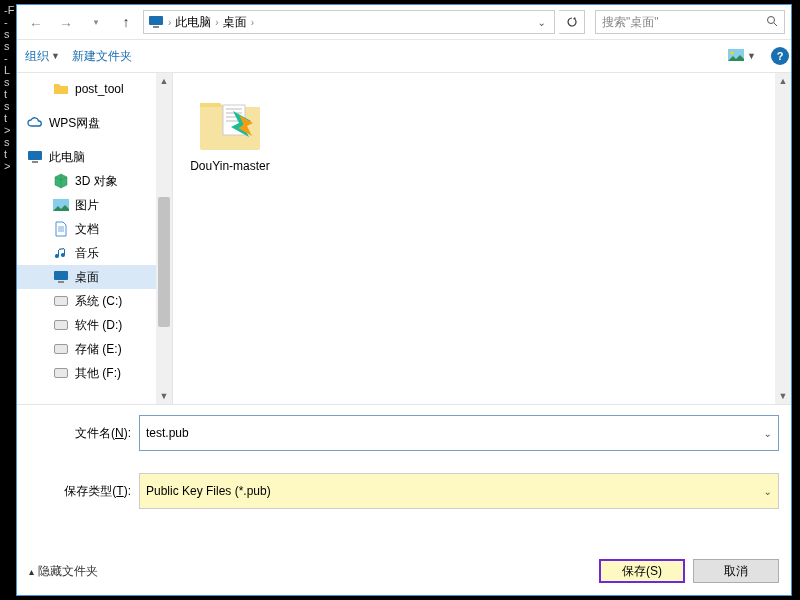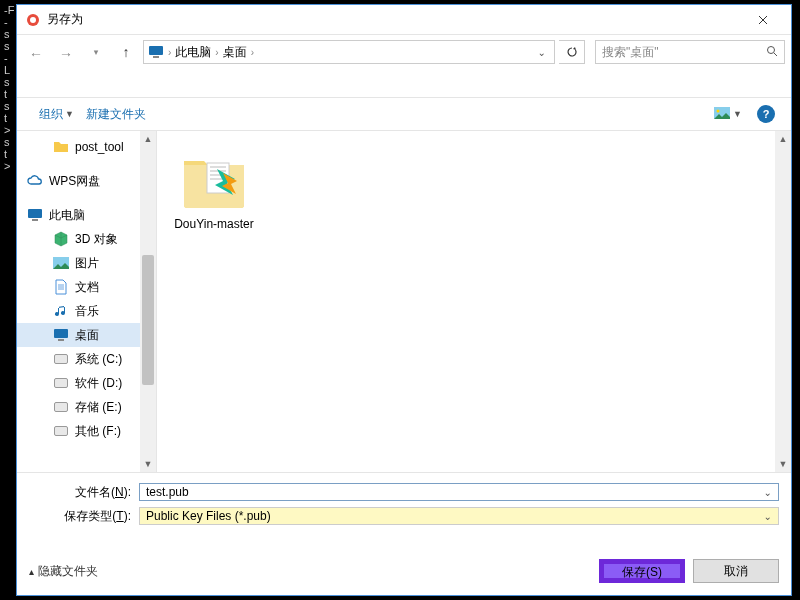--- a/index.html
+++ b/index.html
@@ -29,88 +29,74 @@
   }
   .addr .pcicon { width:16px;height:16px; }
   .addr .sep { color:#888; font-size:10px; }
   .addr .drop { margin-left:auto; color:#555; font-size:10px; padding:0 4px; }
   .refresh { width:26px;height:24px; border:1px solid #ccc; border-left:none; display:flex;align-items:center;justify-content:center; font-size:12px; color:#333;}
   .search { width:190px; height:24px; border:1px solid #ccc; margin-left:6px; display:flex;align-items:center; padding:0 6px; font-size:12px; color:#888; }
   .search .sicon { margin-left:auto; color:#555; }
 
   .toolbar {
     height: 34px; border-top:1px solid #e5e5e5; border-bottom:1px solid #e5e5e5;
-    display:flex; align-items:center; padding: 0 16px; font-size:12px;margin-top:28px;
+    display:flex; align-items:center; padding: 0 2px; font-size:12px;
   }
   .toolbar .tbtn { color:#1a6fb0; padding:4px 6px; display:flex;align-items:center;gap:2px; }
   .toolbar .tbtn .arr { font-size:9px; color:#555; }
   .toolbar .spacer { flex:1; }
   .toolbar .viewbtn { display:flex;align-items:center;gap:3px; padding:2px 4px; border:1px solid transparent; }
   .toolbar .helpbtn { width:18px;height:18px;border-radius:50%;background:#1a6fb0;color:#fff;display:flex;align-items:center;justify-content:center;font-size:11px;margin-left:10px;font-weight:bold; }
 
   .body { flex:1; display:flex; min-height:0; }
-  .sidebar { width:140px; border-right:1px solid #e5e5e5; overflow-y:auto; position:relative; font-size:12px; padding-top:4px; }
+  .sidebar { width:156px; border-right:1px solid #e5e5e5; overflow-y:auto; position:relative; font-size:12px; padding-top:4px; }
   .sidebar .item { height:24px; display:flex; align-items:center; padding-left:10px; gap:6px; white-space:nowrap; }
   .sidebar .item.indent { padding-left:36px; }
   .sidebar .item.selected { background:#d9e8f7; }
   .sidebar .item .ic { width:16px; height:16px; flex-shrink:0; display:flex;align-items:center;justify-content:center; }
   .sidebar-scrollbar { position:absolute; right:0; top:0; bottom:0; width:16px; background:#f0f0f0; }
   .sidebar-thumb { position:absolute; left:2px; right:2px; top:124px; height:130px; background:#c2c2c2; border-radius:2px; }
   .sidebar-up,.sidebar-down { position:absolute; left:0;right:0;height:16px; display:flex;align-items:center;justify-content:center; color:#666; font-size:9px;}
   .sidebar-up{top:0;} .sidebar-down{bottom:0;}
 
   .content { flex:1; padding:12px; position:relative; }
   .folder-item { width:90px; text-align:center; font-size:12px; }
   .folder-icon-lg { width:70px; height:70px; margin:0 auto 4px; position:relative; }
   .content-sb { position:absolute; right:0; top:0; bottom:0; width:16px; background:#f0f0f0; }
   .content-sb .up,.content-sb .down{position:absolute;left:0;right:0;height:16px;display:flex;align-items:center;justify-content:center;color:#666;font-size:9px;}
   .content-sb .up{top:0;} .content-sb .down{bottom:0;}
 
   .bottom { border-top:1px solid #e5e5e5; padding:10px 12px; font-size:12px; }
-  .brow { display:flex; align-items:center; margin-bottom:6px; }
+  .brow { display:flex; align-items:center; margin-bottom:22px; }
   .brow .lbl { width:110px; text-align:right; padding-right:8px; }
   .brow .lbl u { text-decoration:underline; }
   .brow input, .brow .sel {
-    flex:1; height:18px; border:1px solid #7a9fc4; padding:0 6px; font-size:12px; background:#fff;
+    flex:1; height:36px; border:1px solid #7a9fc4; padding:0 6px; font-size:12px; background:#fff;
   }
   .brow .sel { display:flex; align-items:center; justify-content:space-between; border-color:#ccc; background:#fef9c3; }
   .brow .sel.fn { border-color:#7a9fc4; background:#fff; }
 
   .actions { display:flex; align-items:center; padding:18px 12px 12px; font-size:12px; }
   .actions .hide { display:flex;align-items:center;gap:4px; color:#333; }
   .actions .hide .tri { font-size:10px; }
   .actions .spacer { flex:1; }
   .actions button {
     width:86px; height:24px; margin-left:8px; font-size:12px; background:#e1e1e1;
     border:1px solid #adadad;
   }
-  .actions button.primary { border:5px solid #6d28d9; background:#8b5cf6; }
+  .actions button.primary { border:2px solid #6d28d9; background:#fef9c3; }
   .disk { width:14px;height:10px;background:#e8e8e8;border:1px solid #999;border-radius:2px; }
 </style>
 </head>
 <body>
 
 <div class="bg-text">-F<br>-<br>s<br>s<br>-<br>L<br>s<br>t<br>s<br>t<br>&gt;<br>s<br>t<br>&gt;</div>
 
 <div class="dialog">
 
-  <div class="titlebar">
-    <span class="appicon">
-      <svg viewBox="0 0 16 16">
-          <circle cx="8" cy="8" r="6" fill="#e74c3c"></circle>
-          <circle cx="8" cy="8" r="3" fill="#fff"></circle>
-        </svg>
-    </span>
-    <span class="title">另存为</span>
-    <div class="close">
-      <svg width="10" height="10" viewBox="0 0 10 10">
-          <path d="M1 1l8 8M9 1l-8 8" stroke="currentColor" stroke-width="1"></path>
-        </svg>
-    </div>
-  </div>
 
   <div class="navbar">
     <div class="navbtn">←</div>
     <div class="navbtn">→</div>
     <div class="navbtn" style="font-size:9px;">▾</div>
     <div class="navbtn enabled">↑</div>
     <div class="addr">
       <span class="pcicon">
         <svg viewBox="0 0 16 16">
             <rect x="1" y="2" width="14" height="9" fill="#1a6fb0" rx="1"></rect>

